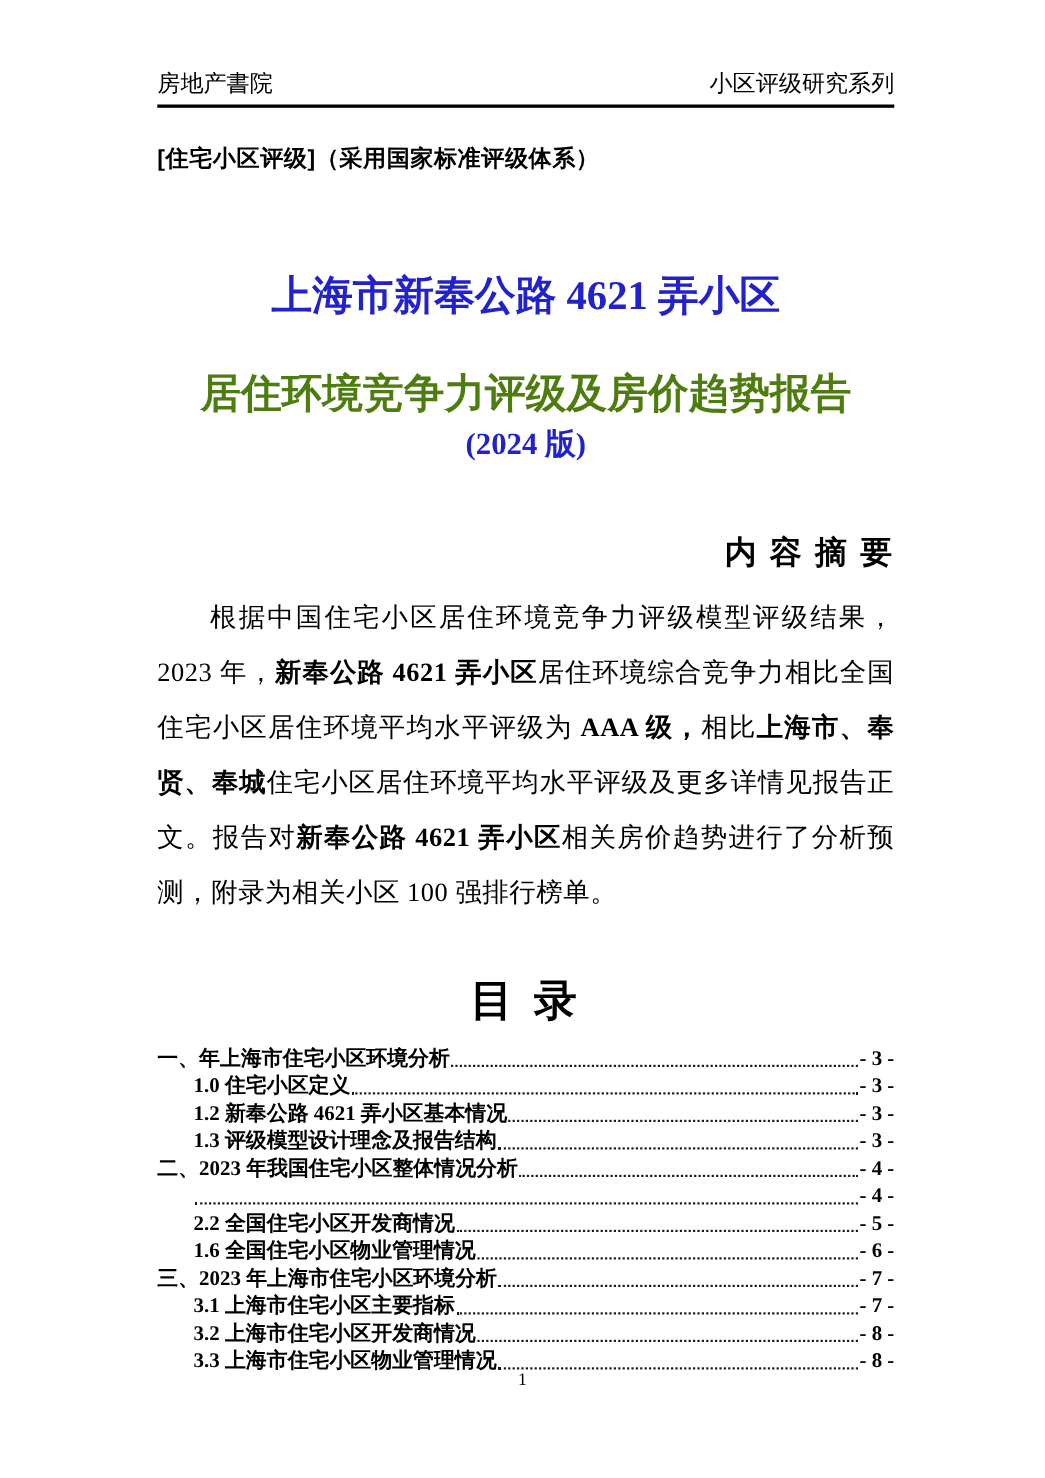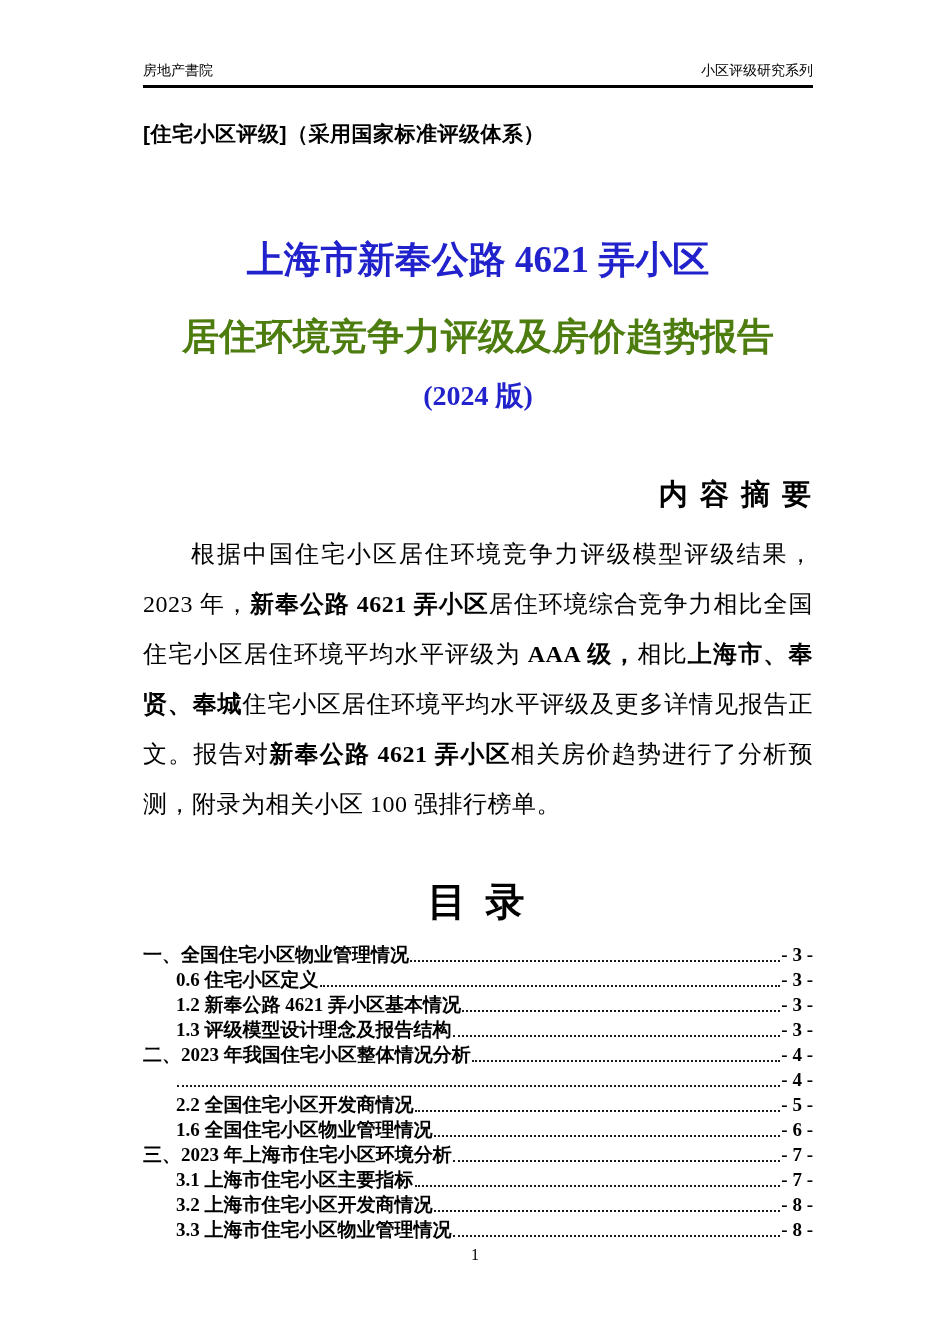--- a/index.html
+++ b/index.html
@@ -14,21 +14,21 @@
     width: 950px; height: 1344px;
     box-sizing: border-box;
     padding: 62px 137px 0 143px;
   }
   
   .doc-header {
     display: flex;
     justify-content: space-between;
     align-items: flex-end;
     font-family: "Liberation Sans", "DejaVu Sans", sans-serif;
-    font-size: 14px;
+    font-size: 21px;
     padding-bottom: 5px;
     border-bottom: 3px solid #000000;
   }
   
   .series-line {
     margin-top: 32px;
     font-family: "Liberation Sans", "DejaVu Sans", sans-serif;
     font-weight: bold;
     font-size: 21px;
     letter-spacing: 0.5px;
@@ -36,23 +36,23 @@
   
   .doc-title {
     margin-top: 90px;
     text-align: center;
     font-weight: bold;
   }
   .title-l1, .title-l2 {
     font-size: 37px;
     line-height: 1.2;
   }
-  .title-l1 { margin-bottom: 33px; }
+  .title-l1 { margin-bottom: 45px; }
   .title-l3 {
-    margin-top: 17px;
+    margin-top: 3px;
     font-size: 28px;
   }
   
   .summary-heading {
     margin: 60px 0 0 0;
     text-align: right;
     font-family: "Liberation Sans", "DejaVu Sans", sans-serif;
     font-weight: bold;
     font-size: 29px;
     letter-spacing: 2px;
@@ -121,26 +121,26 @@
   </div>
 
   <h2 class="summary-heading">内 容 摘 要</h2>
 
   <p class="summary-text" id="summary-text"><span>根据中国住宅小区居住环境竞争力评级模型评级结果，2023 年，</span><span class="b">新奉公路 4621 弄小区</span><span>居住环境综合竞争力相比全国住宅小区居住环境平均水平评级为 </span><span class="b">AAA 级，</span><span>相比</span><span class="b">上海市、奉贤、奉城</span><span>住宅小区居住环境平均水平评级及更多详情见报告正文。报告对</span><span class="b">新奉公路 4621 弄小区</span><span>相关房价趋势进行了分析预测，附录为相关小区 100 强排行榜单。</span></p>
 
   <h2 class="toc-heading">目 录</h2>
 
   <nav class="toc" id="toc-list">
       <div class="toc-row">
-        <span class="toc-label">一、全国住宅小区物业管理情况</span>
+        <span class="toc-label">一、年上海市住宅小区环境分析</span>
         <span class="toc-dots"></span>
         <span class="toc-page">- 3 -</span>
       </div>
       <div class="toc-row lvl2">
-        <span class="toc-label">0.6 住宅小区定义</span>
+        <span class="toc-label">1.0 住宅小区定义</span>
         <span class="toc-dots"></span>
         <span class="toc-page">- 3 -</span>
       </div>
       <div class="toc-row lvl2">
         <span class="toc-label">1.2 新奉公路 4621 弄小区基本情况</span>
         <span class="toc-dots"></span>
         <span class="toc-page">- 3 -</span>
       </div>
       <div class="toc-row lvl2">
         <span class="toc-label">1.3 评级模型设计理念及报告结构</span>

